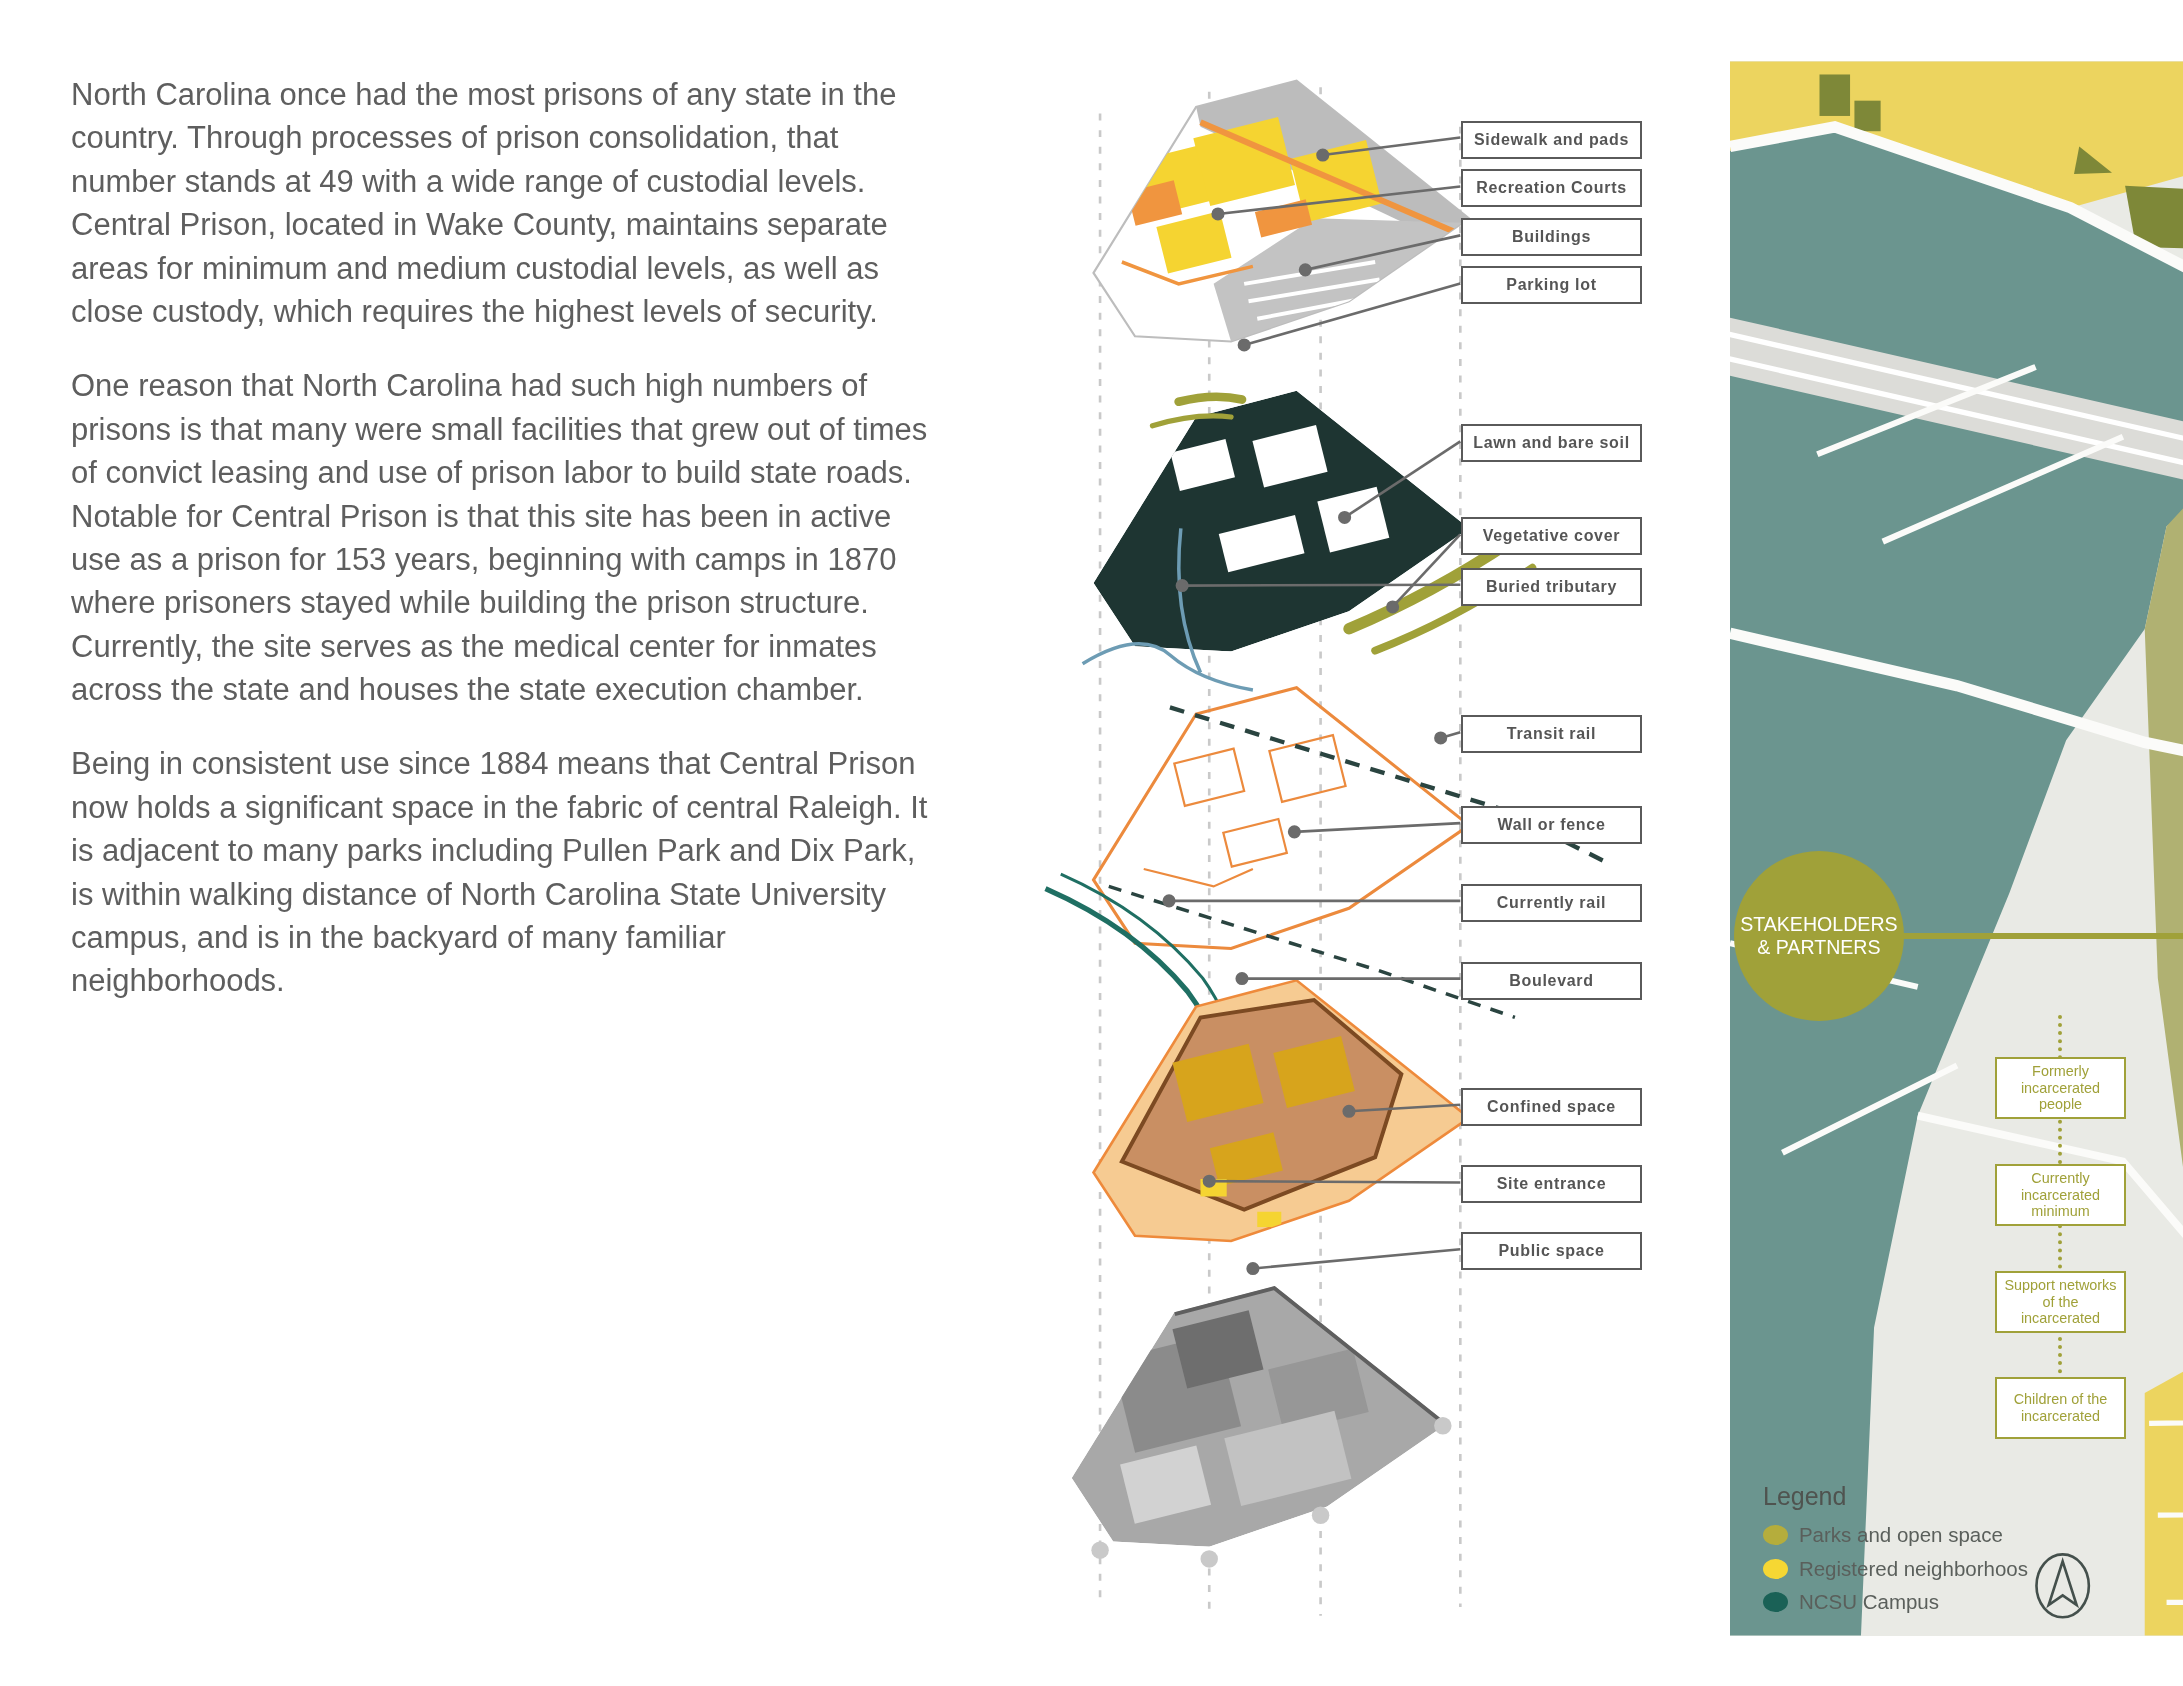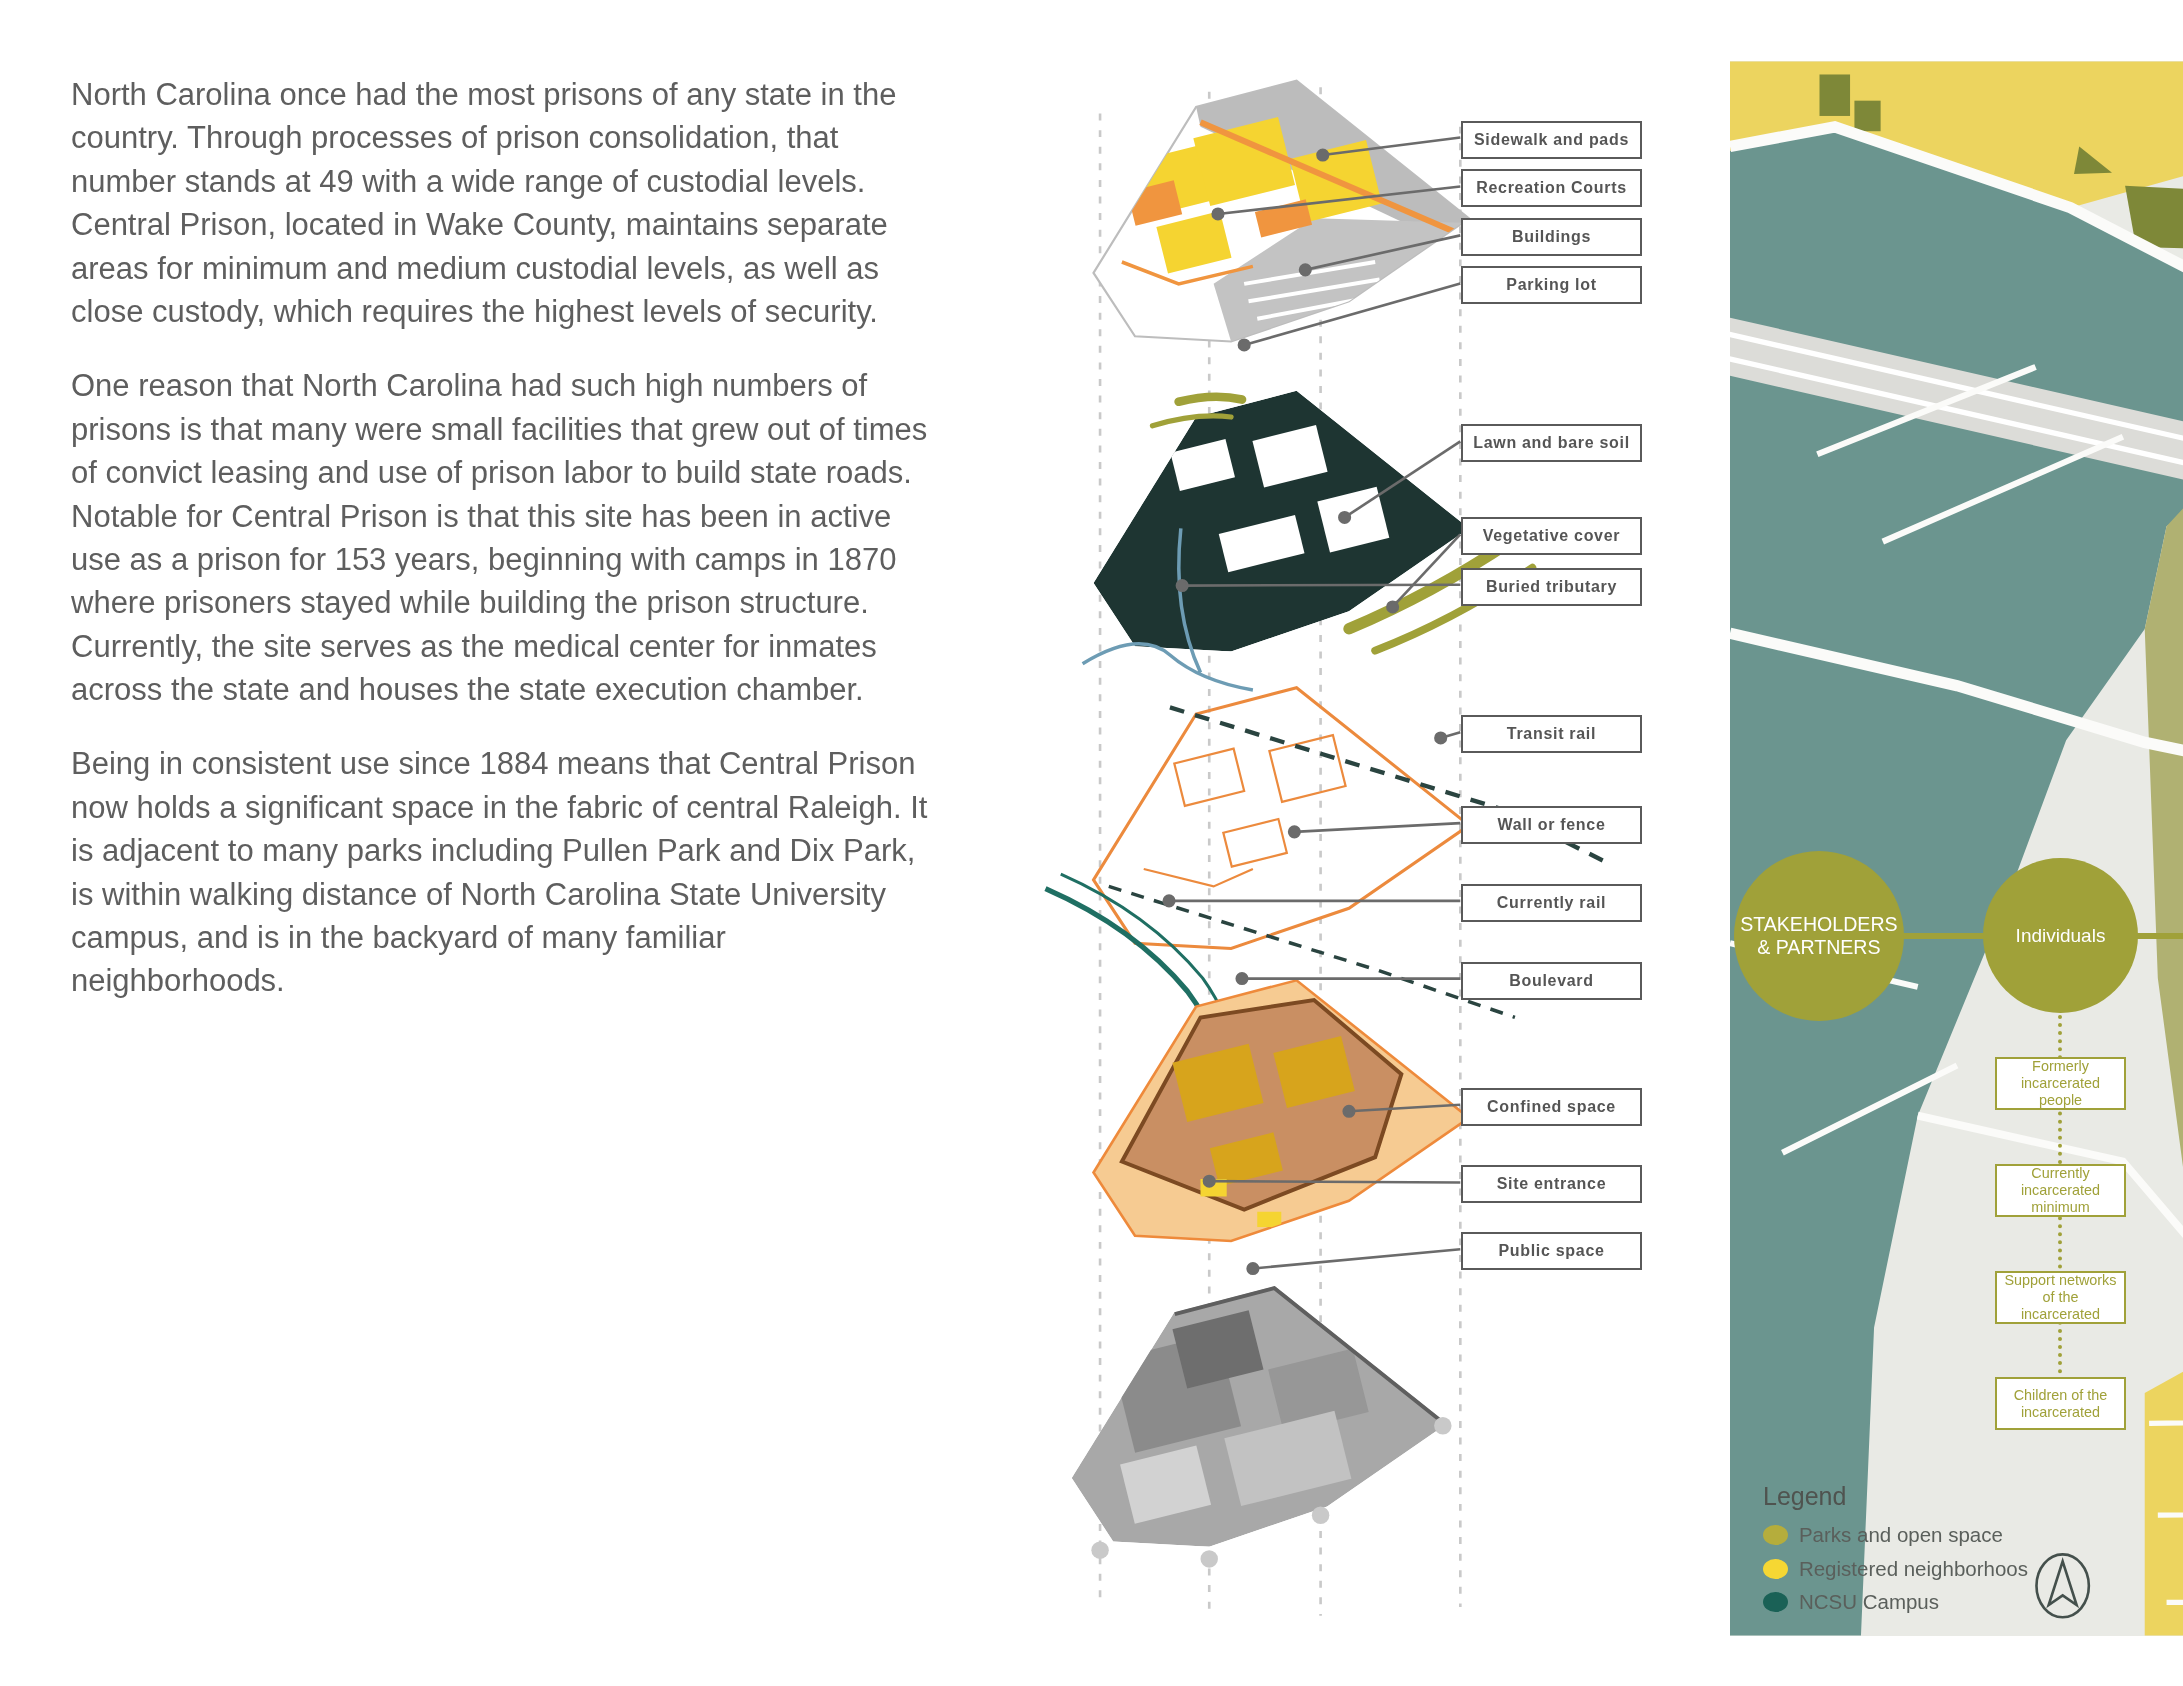--- a/index.html
+++ b/index.html
@@ -20,21 +20,21 @@
   #map{position:absolute;left:1730px;top:61px;width:1686px;height:1575px;background:#e9eae5;overflow:hidden;}
   #map svg.base{position:absolute;left:0;top:0;z-index:0;}
 
   
   .net-line{position:absolute;left:89px;top:872px;width:1495px;height:6.1px;background:#a0a139;z-index:1;}
   .dotline{position:absolute;width:0;border-left:4.8px dotted #a0a139;z-index:1;}
   .net-circle{position:absolute;border-radius:50%;background:#a0a139;color:#ffffff;
       display:flex;align-items:center;justify-content:center;text-align:center;
       font-size:19px;line-height:1.15;z-index:2;}
   .net-circle.root{font-size:19.6px;}
-  .net-box{position:absolute;width:131px;height:53px;border:2.2px solid #a0a139;background:#fff;color:#a0a139;
+  .net-box{position:absolute;width:131px;height:62px;border:2.2px solid #a0a139;background:#fff;color:#a0a139;
       display:flex;align-items:center;justify-content:center;text-align:center;
       font-size:14.4px;line-height:1.18;padding:1.7px 4.4px;box-sizing:border-box;z-index:2;}
 
   
   #legend{position:absolute;left:33px;top:1421px;z-index:3;}
   #legend .lg-title{font-size:25px;color:#4f534f;margin-bottom:12.2px;}
   .lg-item{display:flex;align-items:center;margin-bottom:9.6px;}
   .lg-dot{width:24.5px;height:20px;border-radius:50%;margin-right:11.4px;flex:0 0 auto;}
   .lg-item span.lbl{font-size:20.5px;color:#5a5f5b;}
 </style>
@@ -268,21 +268,20 @@
         <ellipse cx="762" cy="3492" rx="60" ry="72"></ellipse>
         <path d="M762,3436 L794,3536 L762,3514 L730,3536 Z"></path>
       </g>
     </svg>
 
     <div class="net-line"></div>
 
     <div class="dotline" style="left:328px;top:954px;height:415px"></div>
 
     <div class="net-circle root" style="left:3.9px;top:790px;width:170px;height:170px;">STAKEHOLDERS &amp; PARTNERS</div>
-    <div class="net-circle" style="left:253px;top:797px;width:155px;height:155px;">Individuals</div>
 
     <div class="net-box" style="left:265px;top:996px">Formerly incarcerated people</div>
     <div class="net-box" style="left:265px;top:1103px">Currently incarcerated minimum</div>
     <div class="net-box" style="left:265px;top:1210px">Support networks of the incarcerated</div>
     <div class="net-box" style="left:265px;top:1316px">Children of the incarcerated</div>
 
     <div id="legend">
       <div class="lg-title">Legend</div>
       <div class="lg-item">
         <span class="lg-dot" style="background: rgb(181, 173, 60);"></span>

